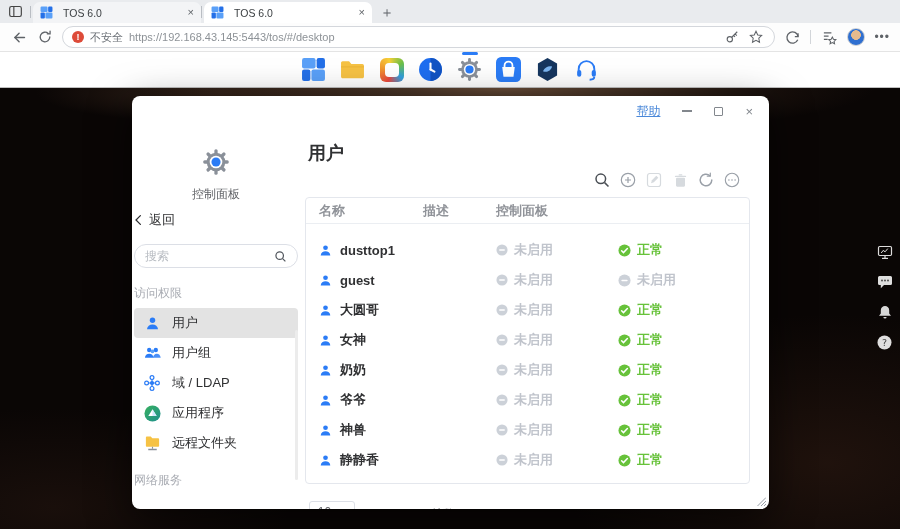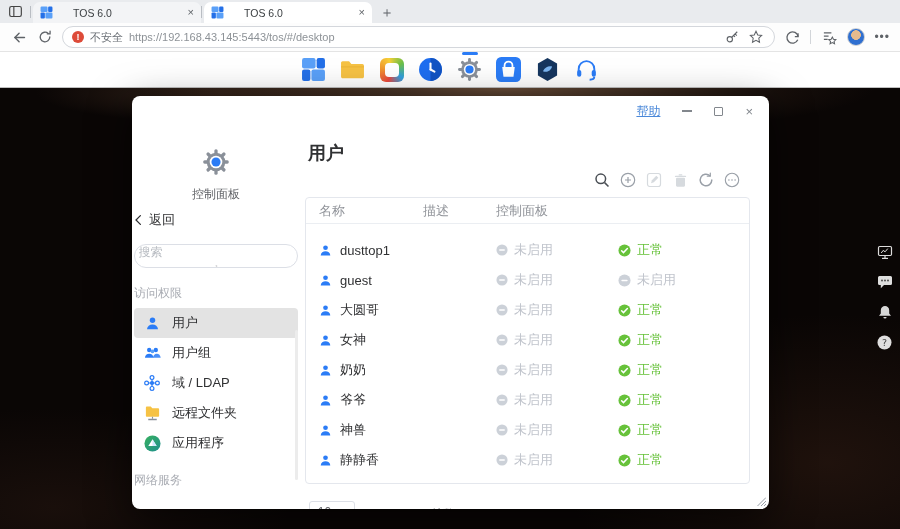--- a/index.html
+++ b/index.html
@@ -3,21 +3,21 @@
 <meta charset="utf-8">
 <style>
   * { margin:0; padding:0; box-sizing:border-box; }
   html,body { width:900px; height:529px; overflow:hidden; font-family:"Liberation Sans","DejaVu Sans",sans-serif; background:#000; }
   svg { display:block; }
 
   
   .tabstrip { position:absolute; left:0; top:0; width:900px; height:23px; background:#e9ebee; display:flex; align-items:flex-end; }
   .tab-actions { width:30px; height:23px; display:flex; align-items:center; justify-content:center; }
   .strip-divider { width:1px; height:12px; background:#b9bdc3; margin:0 2px 5px 0; }
-  .tab { width:168px; height:21px; display:flex; align-items:center; gap:20px; padding:0 7px; border-radius:7px 7px 0 0; font-size:10.5px; color:#3c4043; }
+  .tab { width:168px; height:21px; display:flex; align-items:center; gap:10px; padding:0 7px; border-radius:7px 7px 0 0; font-size:10.5px; color:#3c4043; }
   .tab.inactive { background:#f3f4f6; }
   .tab.active { background:#ffffff; }
   .tab .tab-title { flex:1; white-space:nowrap; overflow:hidden; }
   .tab .tab-close { color:#5f6368; font-size:11px; line-height:1; }
   .newtab-btn { margin:0 0 4px 8px; color:#5f6368; font-size:14px; line-height:1; }
 
   .addressbar { position:absolute; left:0; top:23px; width:900px; height:29px; background:#fdfdfd; border-bottom:1px solid #e4e4e4; display:flex; align-items:center; padding:0 10px; gap:8px; }
   .nav-ic { width:18px; height:18px; display:flex; align-items:center; justify-content:center; }
   .omnibox { flex:1; height:22px; border:1px solid #d4d7dc; border-radius:12px; background:#fff; display:flex; align-items:center; gap:6px; padding:0 9px; }
   .sec-badge { width:12px; height:12px; border-radius:50%; background:#dd4b39; color:#fff; font-size:9px; font-weight:bold; display:flex; align-items:center; justify-content:center; flex:none; }
@@ -56,39 +56,39 @@
   .wc-close { color:#82878d; font-size:13px; line-height:1; }
 
   .window-body { flex:1; display:flex; min-height:0; }
 
   
   .sidebar { width:168px; flex:none; padding:0 2px; position:relative; }
   .app-block { text-align:center; padding-top:18px; }
   .app-block .gear-wrap { display:inline-block; }
   .app-label { font-size:12px; color:#606266; margin-top:6px; }
   .back-row { margin-top:8px; display:flex; align-items:center; gap:7px; font-size:13px; color:#303133; }
-  .search-box { margin-top:15px; height:24px; border:1px solid #dcdfe6; border-radius:12px; display:flex; align-items:center; padding:0 10px; gap:6px; background:#fff;flex-direction:column; }
+  .search-box { margin-top:15px; height:24px; border:1px solid #dcdfe6; border-radius:12px; display:flex; align-items:center; padding:0 10px; gap:6px; background:#fff; }
   .search-box input { flex:1; border:none; outline:none; font-size:12px; color:#303133; min-width:0; background:transparent; font-family:inherit; }
   .search-box input::placeholder { color:#b8bcc2; }
   .section-label { margin-top:17px; font-size:12px; color:#a8abb2; }
   .section-label.second { margin-top:14px; }
   .nav-list { margin-top:6px; }
   .nav-item { height:30px; display:flex; align-items:center; gap:11px; padding:0 9px; border-radius:4px; font-size:13px; color:#303133; }
   .nav-item.active { background:#e3e3e3; }
   .nav-ic-box { width:18px; display:flex; justify-content:center; }
   .side-scroll { position:absolute; right:2px; top:200px; width:3px; height:150px; border-radius:2px; background:#ececec; }
 
   
   .main { flex:1; display:flex; flex-direction:column; padding:2px 19px 0 5px; min-width:0; }
   .page-title { font-size:18px; font-weight:bold; color:#303133; margin:9px 0 0 3px; }
   .toolbar { align-self:flex-end; display:flex; align-items:center; gap:10px; margin:7px 10px 0 0; }
   .tool-btn { width:16px; height:16px; display:flex; align-items:center; justify-content:center; }
 
   .user-table { margin-top:9px; border:1px solid #e4e7ed; border-radius:4px; }
-  .trow, .thead-row { display:grid; grid-template-columns:104px 73px 122px 1fr; align-items:center; padding-left:13px; }
+  .trow, .thead-row { display:grid; grid-template-columns:104px 73px 122px 1fr; align-items:center; padding-left:13px;font-weight:bold; }
   .thead-row { height:26px; color:#909399; font-size:13px; border-bottom:1px solid #ebeef2; }
   .tbody { padding:11px 0 8px; }
   .trow { height:30px; font-size:13px; color:#303133; }
   .cell { display:flex; align-items:center; gap:8px; min-width:0; }
   .quota-cell { color:#c0c4cc; gap:6px; }
   .status-cell { gap:6px; }
   .status-cell.st-ok { color:#67c23a; }
   .status-cell.st-disabled { color:#c0c4cc; }
 
   .pagination { display:flex; align-items:flex-end; gap:12px; margin:17px 0 0 4px; font-size:12px; color:#606266; }
@@ -359,44 +359,44 @@
                   <circle cx="2.6" cy="8" r="1.9"></circle>
                   <circle cx="13.4" cy="8" r="1.9"></circle>
                 </g>
                 <circle cx="8" cy="8" r="2.1" fill="#2b7cf6"></circle>
               </svg>
           </span>
           <span>域 / LDAP</span>
         </div>
         <div class="nav-item">
           <span class="nav-ic-box">
-            <svg width="17" height="16" viewBox="0 0 18 16">
-                <path d="M2 2.2c0-.6.5-1.2 1.2-1.2h4l1.6 2h6c.7 0 1.2.6 1.2 1.2v6.6c0 .7-.5 1.2-1.2 1.2H3.2c-.7 0-1.2-.5-1.2-1.2z" fill="#f6c244"></path>
-                <line x1="9" y1="12" x2="9" y2="14" stroke="#8a9099" stroke-width="1.2"></line>
-                <line x1="4.5" y1="15" x2="13.5" y2="15" stroke="#8a9099" stroke-width="1.6"></line>
-              </svg>
-          </span>
-          <span>远程文件夹</span>
-        </div>
-        <div class="nav-item">
-          <span class="nav-ic-box">
             <svg width="17" height="17" viewBox="0 0 18 18">
                 <defs>
                   <linearGradient id="appg" x1="0" y1="0" x2="1" y2="1">
                     <stop offset="0" stop-color="#37b05e"></stop>
                     <stop offset="1" stop-color="#1f8f8f"></stop>
                   </linearGradient>
                 </defs>
                 <circle cx="9" cy="9" r="8.5" fill="url(#appg)"></circle>
                 <path d="M9 4.4l4.4 7.2H4.6z" fill="#fff"></path>
                 <path d="M9 4.4l4.4 7.2H9z" fill="#cfe8ff"></path>
               </svg>
           </span>
           <span>应用程序</span>
         </div>
+        <div class="nav-item">
+          <span class="nav-ic-box">
+            <svg width="17" height="16" viewBox="0 0 18 16">
+                <path d="M2 2.2c0-.6.5-1.2 1.2-1.2h4l1.6 2h6c.7 0 1.2.6 1.2 1.2v6.6c0 .7-.5 1.2-1.2 1.2H3.2c-.7 0-1.2-.5-1.2-1.2z" fill="#f6c244"></path>
+                <line x1="9" y1="12" x2="9" y2="14" stroke="#8a9099" stroke-width="1.2"></line>
+                <line x1="4.5" y1="15" x2="13.5" y2="15" stroke="#8a9099" stroke-width="1.6"></line>
+              </svg>
+          </span>
+          <span>远程文件夹</span>
+        </div>
       </div>
 
       <div class="section-label second">网络服务</div>
 
       <div class="side-scroll"></div>
     </div>
 
     <div class="main">
       <div class="page-title">用户</div>
 

